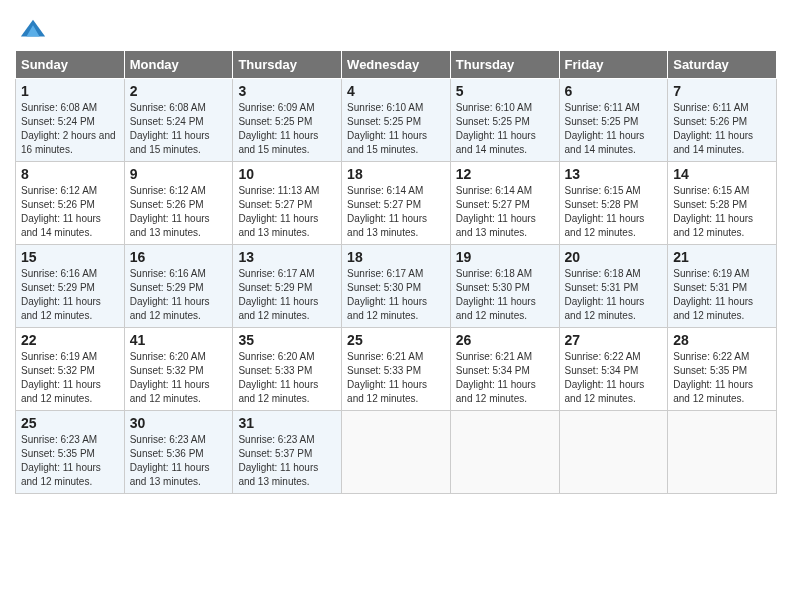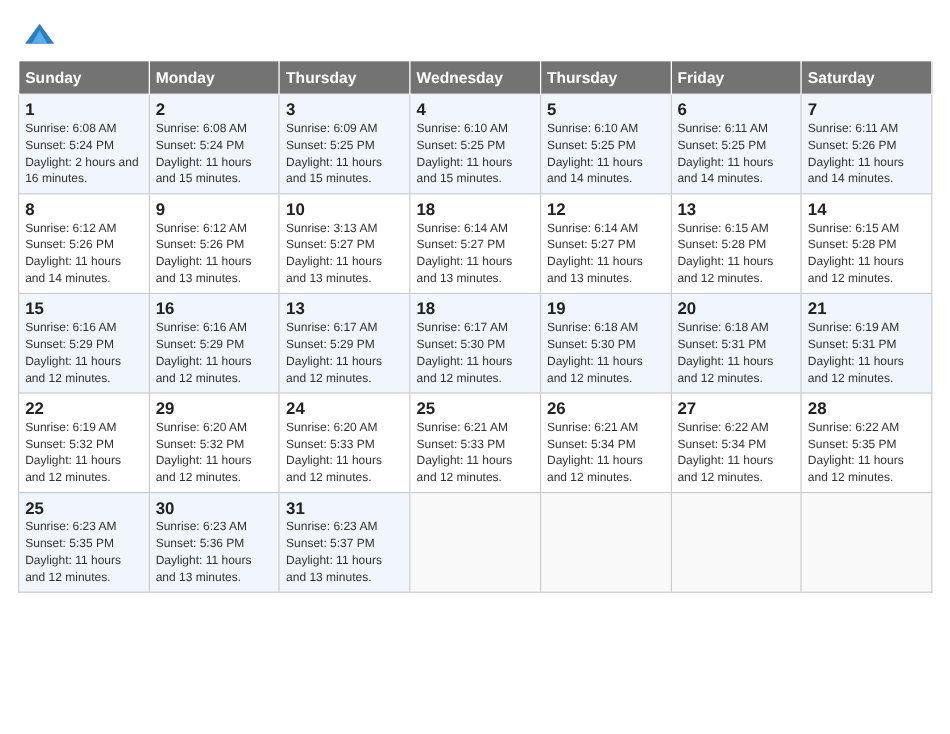--- a/index.html
+++ b/index.html
@@ -203,21 +203,21 @@
           <span class="day-number">9</span>
         <div class="day-info">
           <span>Sunrise: 6:12 AM</span><br>
           <span>Sunset: 5:26 PM</span><br>
           <span>Daylight: 11 hours and 13 minutes.</span>
         </div>
         </td>
         <td>
           <span class="day-number">10</span>
         <div class="day-info">
-          <span>Sunrise: 3:13 AM</span><br>
+          <span>Sunrise: 11:13 AM</span><br>
           <span>Sunset: 5:27 PM</span><br>
           <span>Daylight: 11 hours and 13 minutes.</span>
         </div>
         </td>
         <td>
           <span class="day-number">18</span>
         <div class="day-info">
           <span>Sunrise: 6:14 AM</span><br>
           <span>Sunset: 5:27 PM</span><br>
           <span>Daylight: 11 hours and 13 minutes.</span>
@@ -309,29 +309,29 @@
       <tr>
         <td>
           <span class="day-number">22</span>
         <div class="day-info">
           <span>Sunrise: 6:19 AM</span><br>
           <span>Sunset: 5:32 PM</span><br>
           <span>Daylight: 11 hours and 12 minutes.</span>
         </div>
         </td>
         <td>
-          <span class="day-number">29</span>
+          <span class="day-number">41</span>
         <div class="day-info">
           <span>Sunrise: 6:20 AM</span><br>
           <span>Sunset: 5:32 PM</span><br>
           <span>Daylight: 11 hours and 12 minutes.</span>
         </div>
         </td>
         <td>
-          <span class="day-number">24</span>
+          <span class="day-number">35</span>
         <div class="day-info">
           <span>Sunrise: 6:20 AM</span><br>
           <span>Sunset: 5:33 PM</span><br>
           <span>Daylight: 11 hours and 12 minutes.</span>
         </div>
         </td>
         <td>
           <span class="day-number">25</span>
         <div class="day-info">
           <span>Sunrise: 6:21 AM</span><br>

